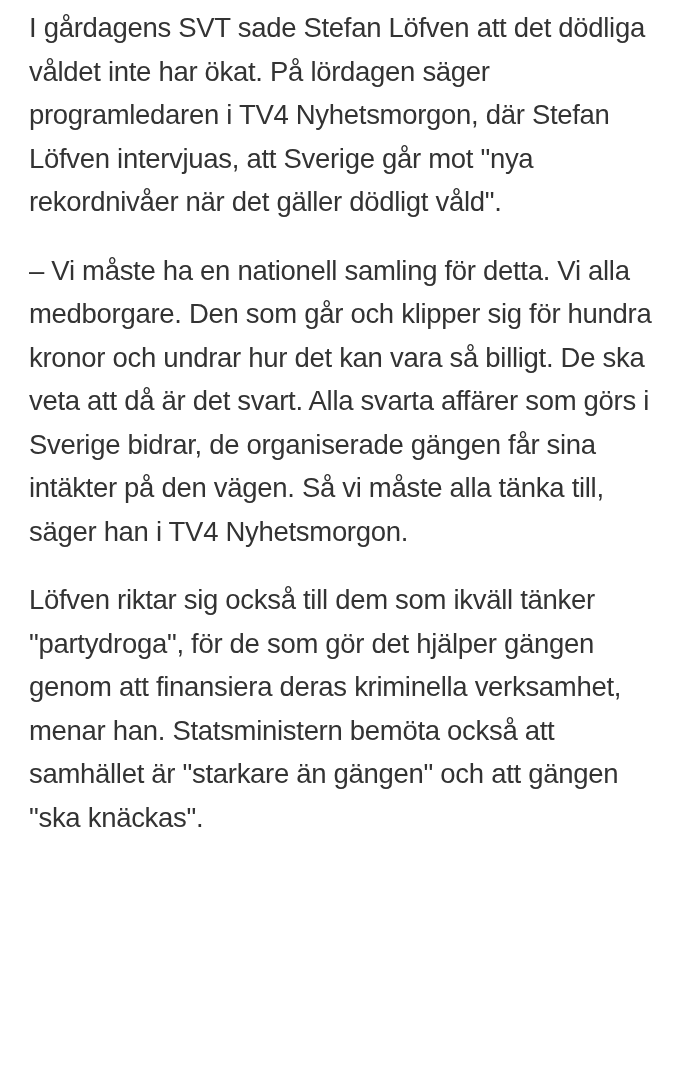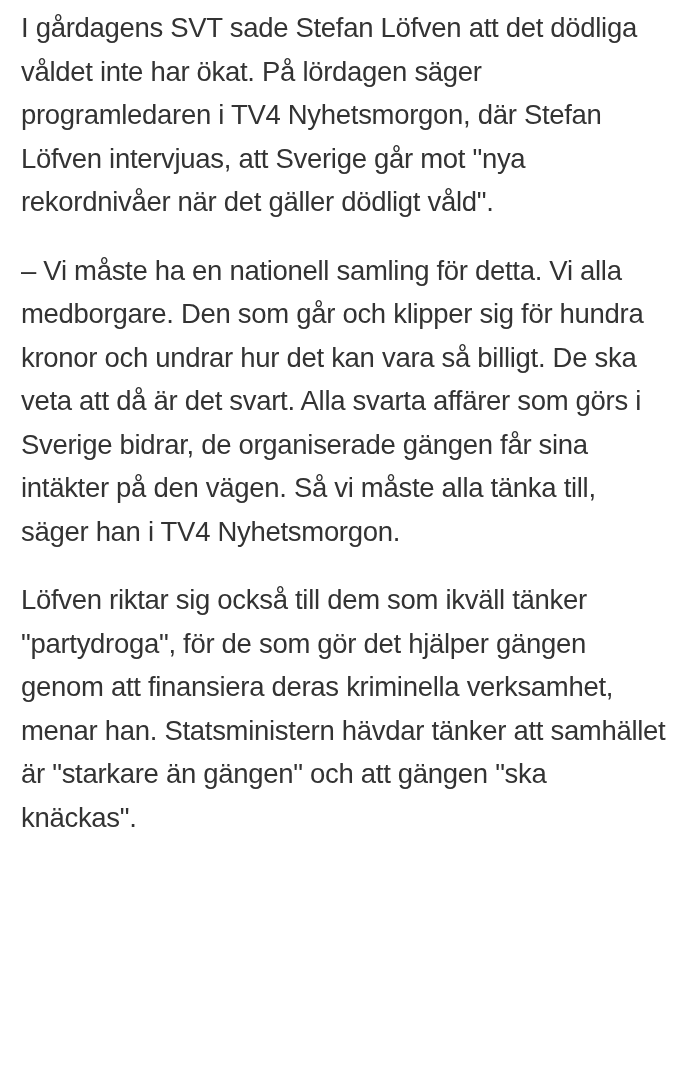--- a/index.html
+++ b/index.html
@@ -13,29 +13,29 @@
     overflow: hidden;
     font-family: "Liberation Sans", "DejaVu Sans", sans-serif;
   }
   .article-body {
     box-sizing: border-box;
     width: 689px;
     padding: 6px 22px 0 21px;
     color: #333333;
   }
   .article-body p {
-    margin: 0 0 25px 0;
+    margin: 0 0 25px 8px;
     font-size: 27.5px;
     line-height: 43.5px;
     font-weight: 400;
     letter-spacing: -0.3px;
     color: #333333;
     text-align: left;
   }
 </style>
 </head>
 <body>
 
 <div class="article-body">
   <p>I gårdagens SVT sade Stefan Löfven att det dödliga våldet inte har ökat. På lördagen säger programledaren i TV4 Nyhetsmorgon, där Stefan Löfven intervjuas, att Sverige går mot "nya rekordnivåer när det gäller dödligt våld".</p>
   <p>– Vi måste ha en nationell samling för detta. Vi alla medborgare. Den som går och klipper sig för hundra kronor och undrar hur det kan vara så billigt. De ska veta att då är det svart. Alla svarta affärer som görs i Sverige bidrar, de organiserade gängen får sina intäkter på den vägen. Så vi måste alla tänka till, säger han i TV4 Nyhetsmorgon.</p>
-  <p>Löfven riktar sig också till dem som ikväll tänker "partydroga", för de som gör det hjälper gängen genom att finansiera deras kriminella verksamhet, menar han. Statsministern hävdar tänker att samhället är "starkare än gängen" och att gängen "ska knäckas".</p>
+  <p>Löfven riktar sig också till dem som ikväll tänker "partydroga", för de som gör det hjälper gängen genom att finansiera deras kriminella verksamhet, menar han. Statsministern bemöta också att samhället är "starkare än gängen" och att gängen "ska knäckas".</p>
 </div>
 
 </body></html>

